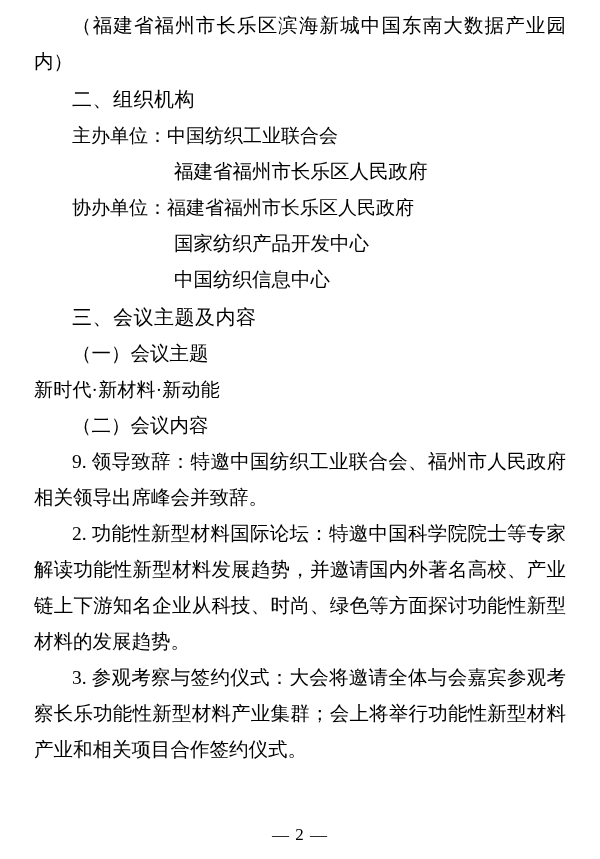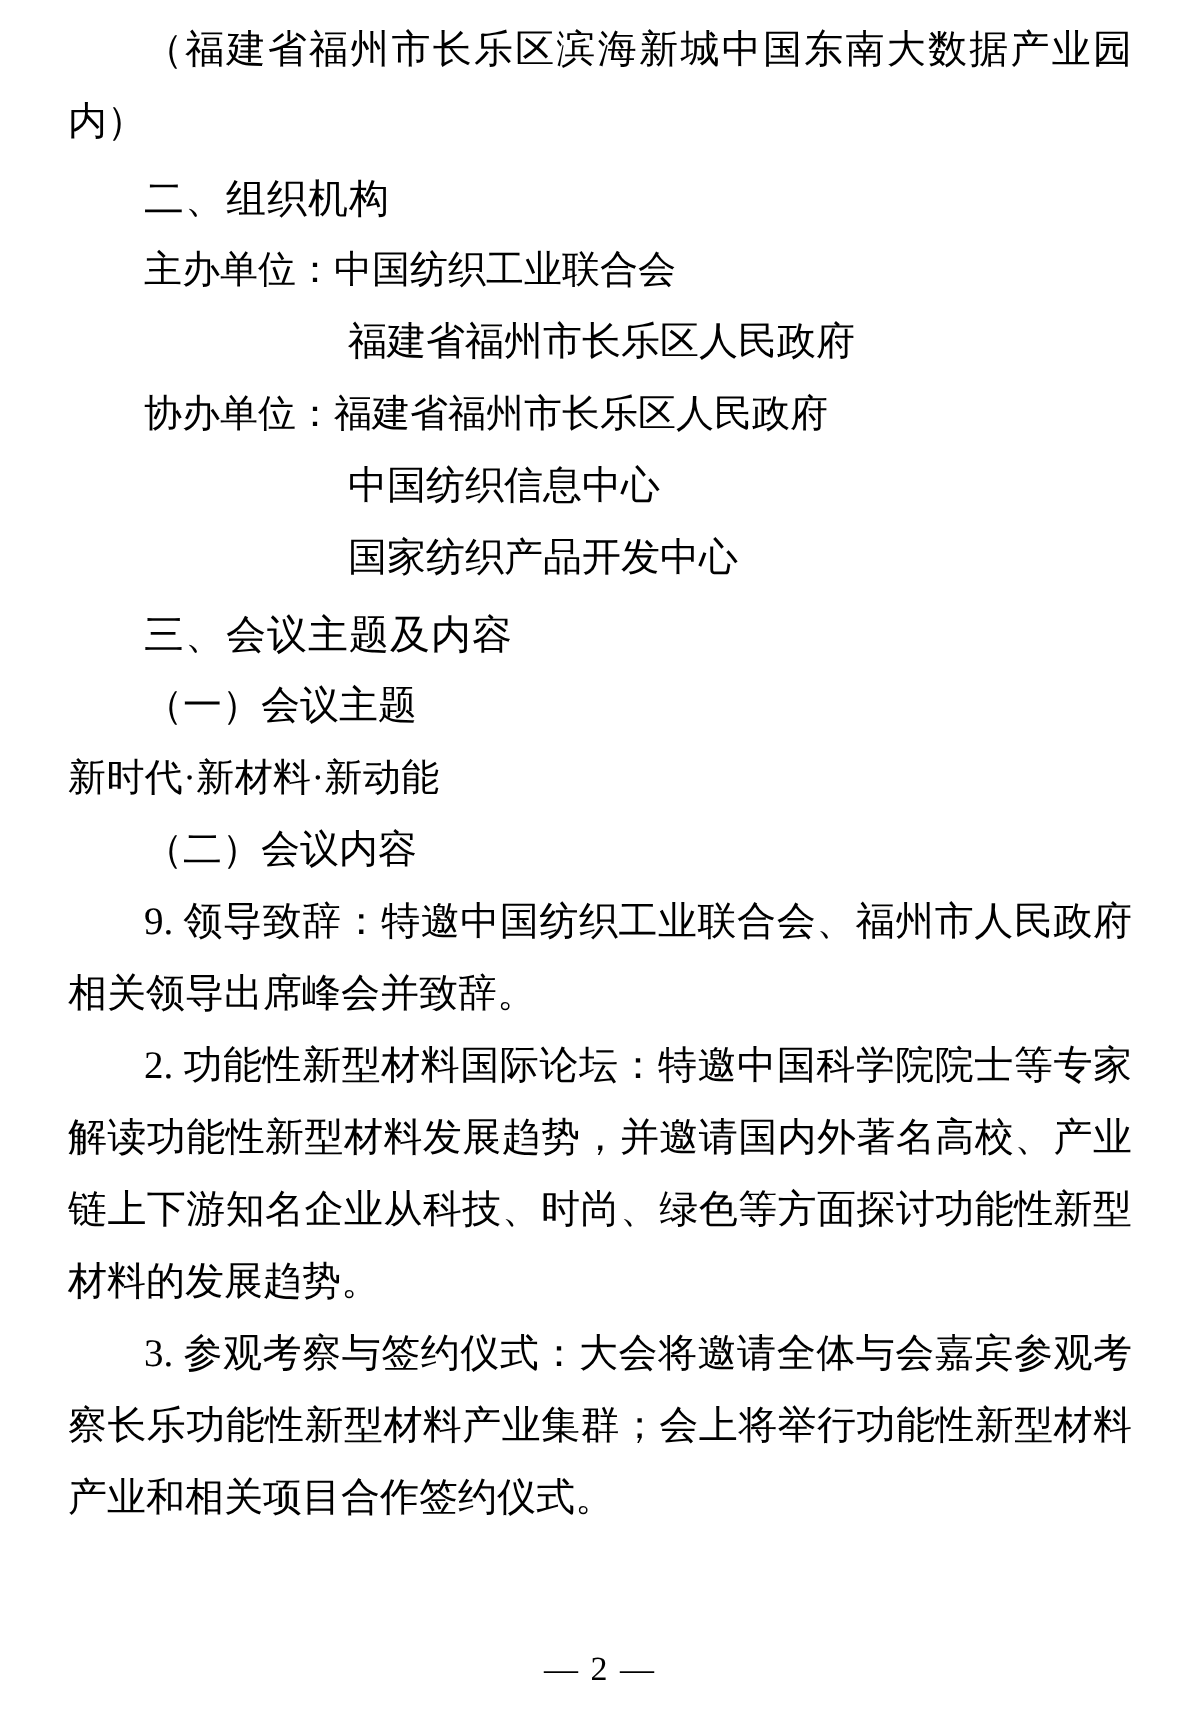--- a/index.html
+++ b/index.html
@@ -91,22 +91,22 @@
   <div class="heading">二、组织机构</div>
 
   <div class="org-row">
     <span class="org-label">主办单位：</span><span>中国纺织工业联合会</span>
   </div>
   <div class="org-sub">福建省福州市长乐区人民政府</div>
 
   <div class="org-row">
     <span class="org-label">协办单位：</span><span>福建省福州市长乐区人民政府</span>
   </div>
+  <div class="org-sub">国家纺织产品开发中心</div>
   <div class="org-sub">中国纺织信息中心</div>
-  <div class="org-sub">国家纺织产品开发中心</div>
 
 
   <div class="heading">三、会议主题及内容</div>
 
   <div class="para-nowrap">（一）会议主题</div>
   <div class="line">新时代·新材料·新动能</div>
   <div class="para-nowrap">（二）会议内容</div>
 
   <div class="para">9. 领导致辞：特邀中国纺织工业联合会、福州市人民政府相关领导出席峰会并致辞。</div>
   <div class="para">2. 功能性新型材料国际论坛：特邀中国科学院院士等专家解读功能性新型材料发展趋势，并邀请国内外著名高校、产业链上下游知名企业从科技、时尚、绿色等方面探讨功能性新型材料的发展趋势。</div>

